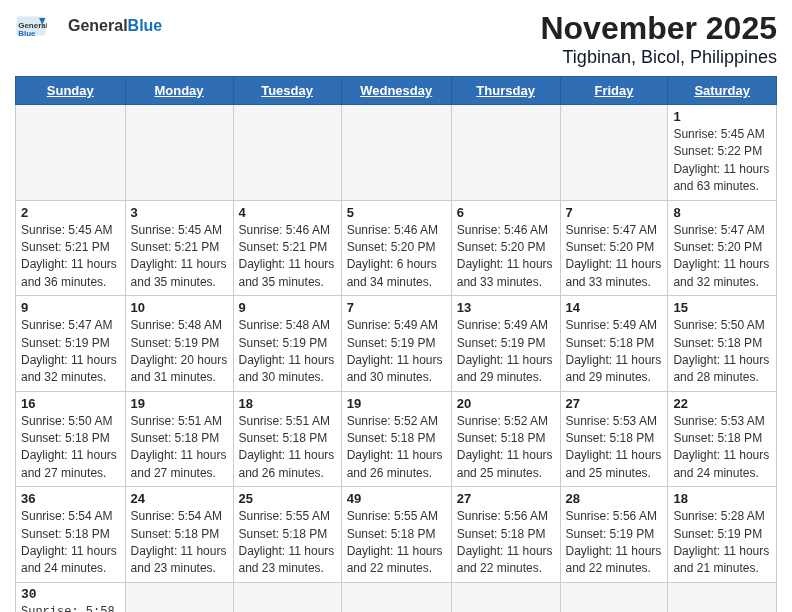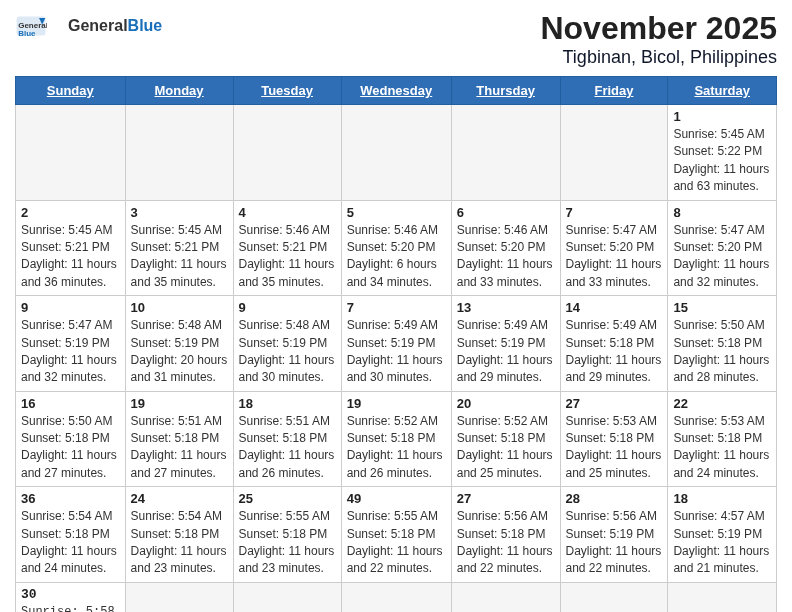--- a/index.html
+++ b/index.html
@@ -244,21 +244,21 @@
           <td>
             <span class="day-number">27</span>
             <div class="day-info"><span>Sunrise: 5:56 AM</span><br><span>Sunset: 5:18 PM</span><br><span>Daylight: 11 hours and 22 minutes.</span></div>
           </td>
           <td>
             <span class="day-number">28</span>
             <div class="day-info"><span>Sunrise: 5:56 AM</span><br><span>Sunset: 5:19 PM</span><br><span>Daylight: 11 hours and 22 minutes.</span></div>
           </td>
           <td>
             <span class="day-number">18</span>
-            <div class="day-info"><span>Sunrise: 4:57 AM</span><br><span>Sunset: 5:19 PM</span><br><span>Daylight: 11 hours and 21 minutes.</span></div>
+            <div class="day-info"><span>Sunrise: 5:28 AM</span><br><span>Sunset: 5:19 PM</span><br><span>Daylight: 11 hours and 21 minutes.</span></div>
           </td>
         </tr>
         <tr class="last-row">
           <td>
             <span class="day-number">30</span>
             <div class="day-info"><span>Sunrise: 5:58 AM</span><br><span>Sunset: 5:19 PM</span><br><span>Daylight: 11 hours and 21 minutes.</span></div>
           </td>
           <td class="empty"></td>
           <td class="empty"></td>
           <td class="empty"></td>

